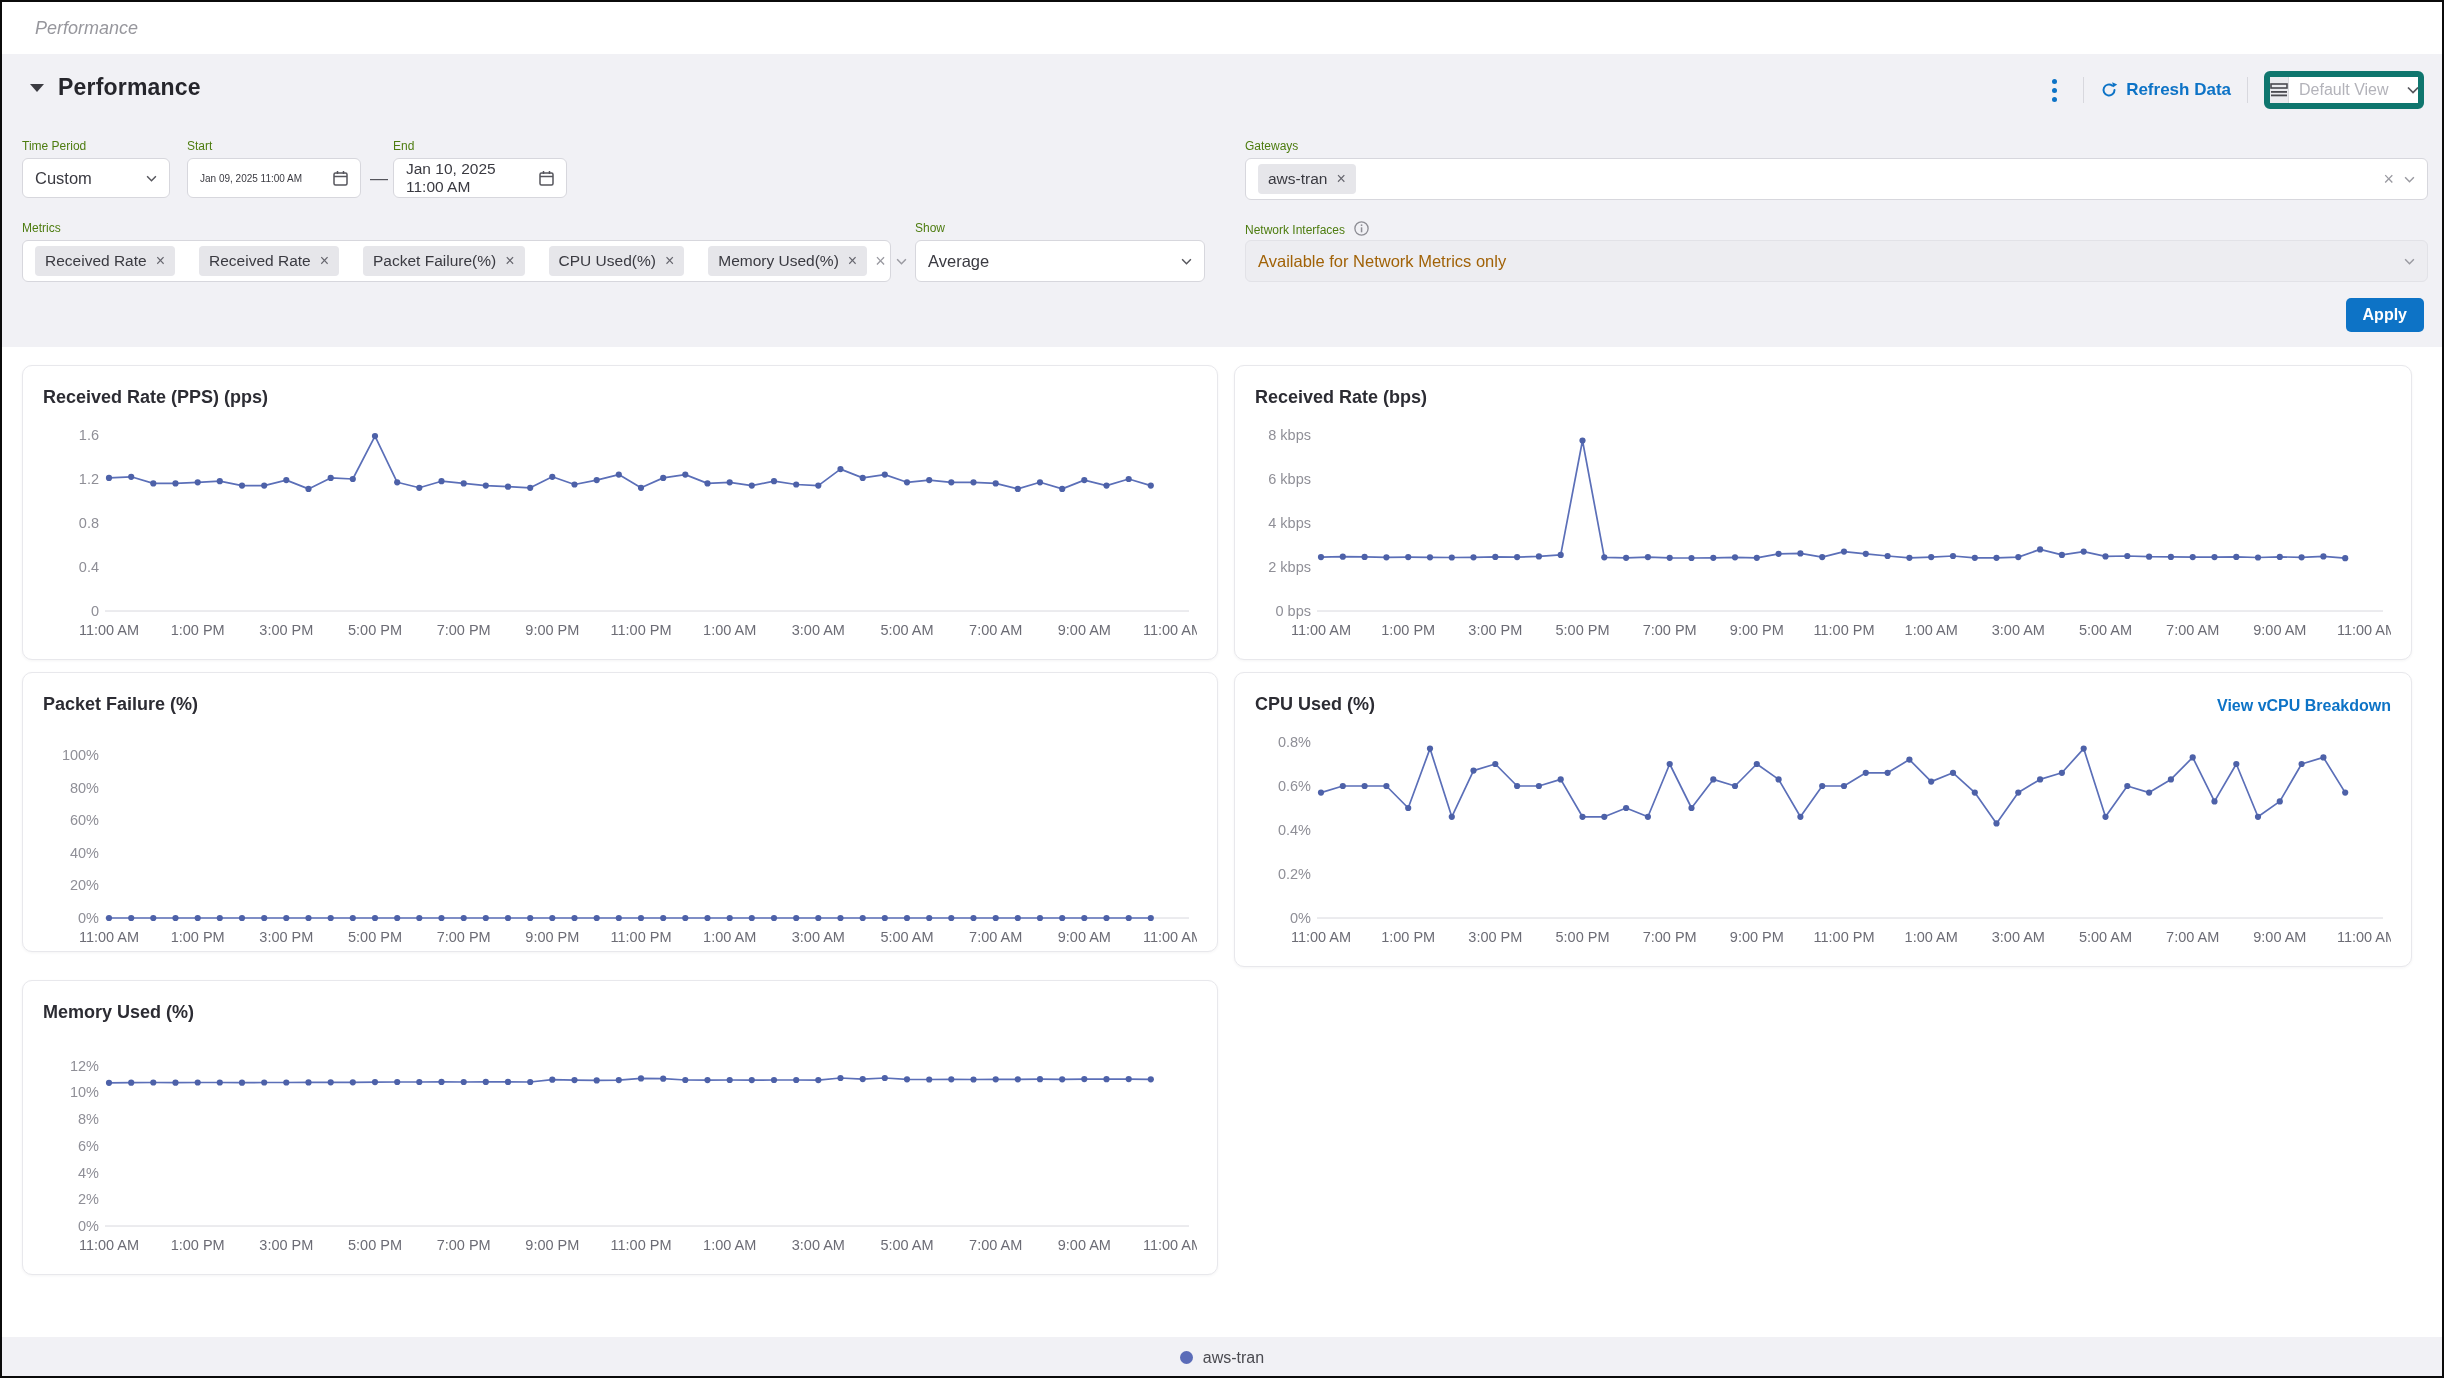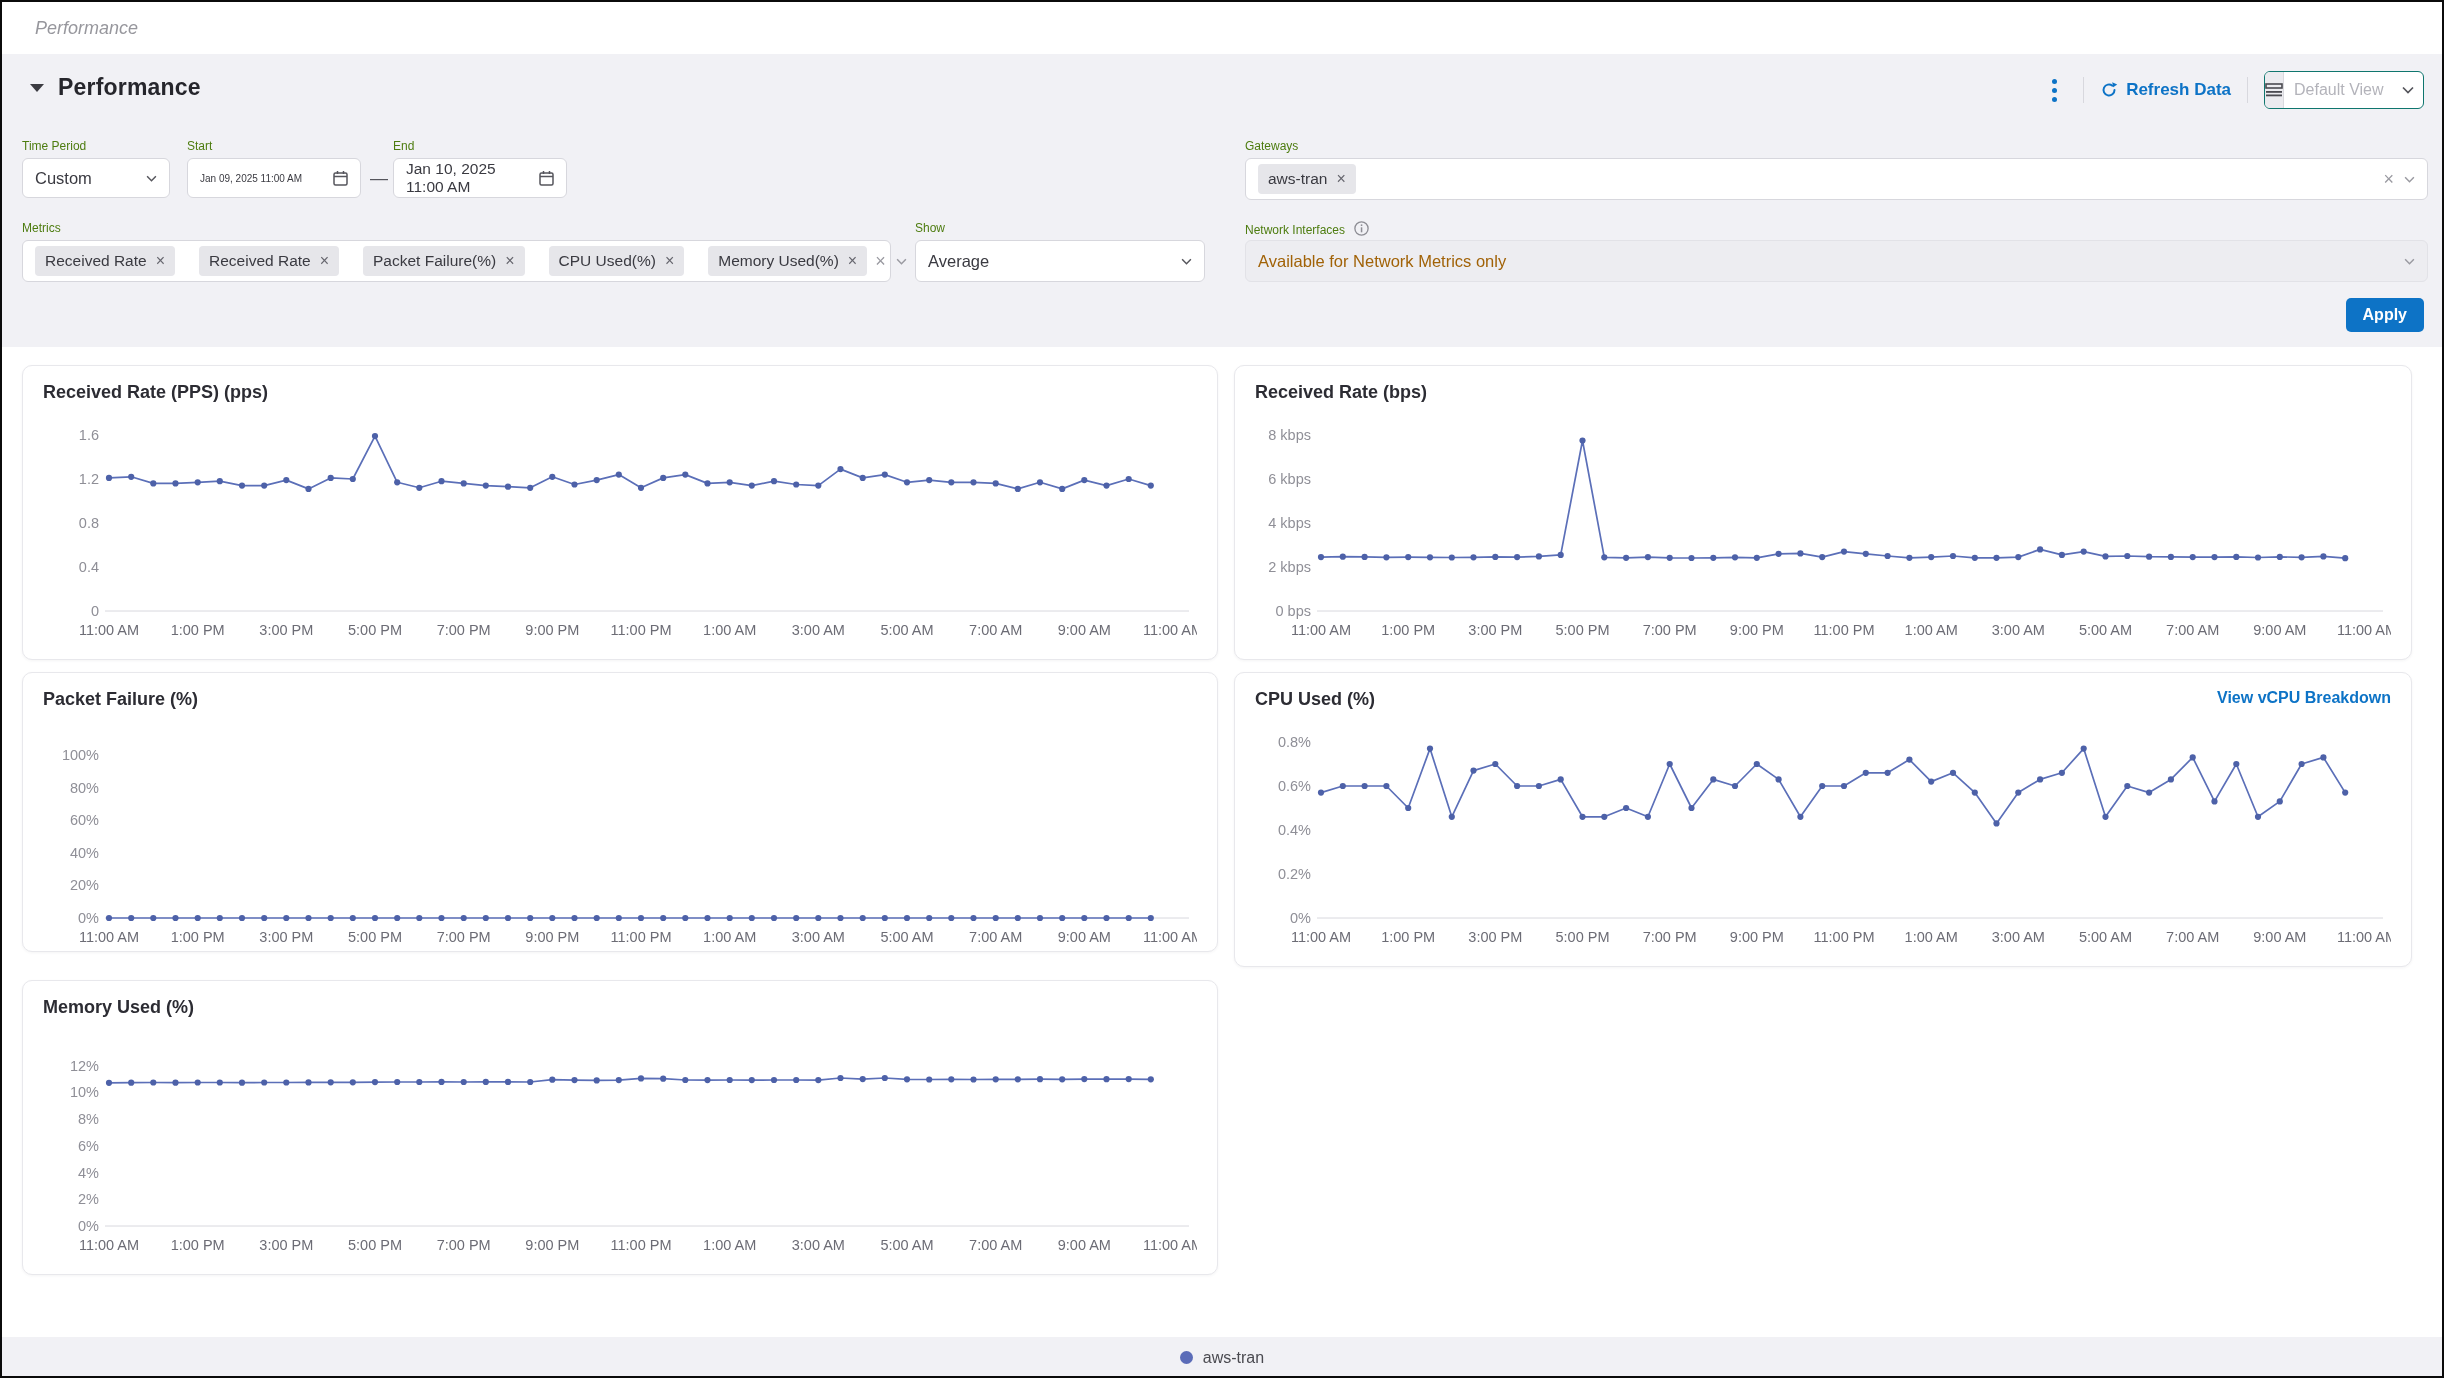--- a/index.html
+++ b/index.html
@@ -13,42 +13,42 @@
   
   .panel { position:relative; height:293px; background:#f1f1f5; }
   .panel-head-title { position:absolute; left:28px; top:20px; display:flex; align-items:center; gap:14px; }
   .caret { width:0; height:0; border-left:7px solid transparent; border-right:7px solid transparent; border-top:8px solid #3c3c42; }
   .page-title { font-size:23px; font-weight:bold; color:#26262c; letter-spacing:.2px; }
   .head-actions { position:absolute; right:18px; top:16px; display:flex; align-items:center; gap:16px; height:40px; }
   .kebab { display:flex; flex-direction:column; gap:4px; padding:6px 10px; cursor:pointer; }
   .kebab i { width:5px; height:5px; border-radius:50%; background:#0d73c6; }
   .vdiv { width:1px; height:26px; background:#d8d8de; }
   .refresh { display:flex; align-items:center; gap:8px; color:#0d73c6; font-weight:bold; font-size:17px; cursor:pointer; }
-  .view-select { display:flex; align-items:center; height:38px; background:#fff; border:1px solid #0f766e; border-radius:6px; overflow:hidden; width:160px; cursor:pointer; }
+  .view-select { display:flex; align-items:center; height:38px; background:#fff; border:6px solid #0f766e; border-radius:6px; overflow:hidden; width:160px; cursor:pointer; }
   .view-icon-box { width:38px; height:100%; background:#ebebef; border-right:1px solid #d9d9de; display:flex; align-items:center; justify-content:center; }
   .view-label { flex:1; padding:0 10px; font-size:16px; color:#b3b3ba; white-space:nowrap; }
 
   .flabel { position:absolute; font-size:12px; color:#4d7c0f; }
   .control { position:absolute; display:flex; align-items:center; background:#fff; border:1px solid #d7d7dd; border-radius:6px; padding:0 12px; font-size:16.5px; color:#3a3a41; }
   .control .grow { flex:1; }
   .chev { flex:none; margin-left:8px; }
   .dash { position:absolute; font-size:18px; color:#55555c; }
   .multiselect { gap:8px; }
   .ms-right { margin-left:auto; display:flex; align-items:center; gap:10px; color:#9a9aa1; }
   .clear-x { font-size:18px; color:#9a9aa1; cursor:pointer; line-height:1; }
   .chip { display:inline-flex; align-items:center; gap:9px; background:#e6e6ea; border-radius:4px; padding:6px 10px; font-size:15.5px; color:#3a3a41; white-space:nowrap; }
   .chip-x { color:#66666e; font-size:16px; cursor:pointer; line-height:1; }
   .disabled-select { background:#ededf1; border-color:#e2e2e7; color:#a16207; }
   .apply-btn { position:absolute; right:18px; top:244px; background:#0d73c6; color:#fff; font-weight:bold; font-size:16px; border:none; border-radius:5px; padding:8px 17px; cursor:pointer; }
   .info-icon { display:inline-block; margin-left:6px; vertical-align:-2px; }
 
   
   .content { position:relative; height:990px; background:#fff; }
   .card { position:absolute; background:#fff; border:1px solid #e8e8ec; border-radius:10px; box-shadow:0 1px 3px rgba(40,40,60,.05); padding:16px 20px 8px 20px; }
-  .card-head { display:flex; align-items:flex-start; justify-content:space-between; height:26px; }
+  .card-head { display:flex; align-items:flex-end; justify-content:space-between; height:26px; }
   .chart-title { font-size:18px; font-weight:bold; color:#2c2c33; }
   .chart-link { font-size:16px; font-weight:bold; color:#0d73c6; text-decoration:none; cursor:pointer; }
   .chart-holder { width:100%; height:calc(100% - 30px); }
   svg text { font-family:"Liberation Sans", sans-serif; }
 
   
   .legend-bar { position:relative; height:41px; background:#f1f1f5; display:flex; align-items:center; justify-content:center; gap:10px; }
   .legend-dot { width:13px; height:13px; border-radius:50%; }
   .legend-label { font-size:16px; color:#4a4a50; }
 </style>

